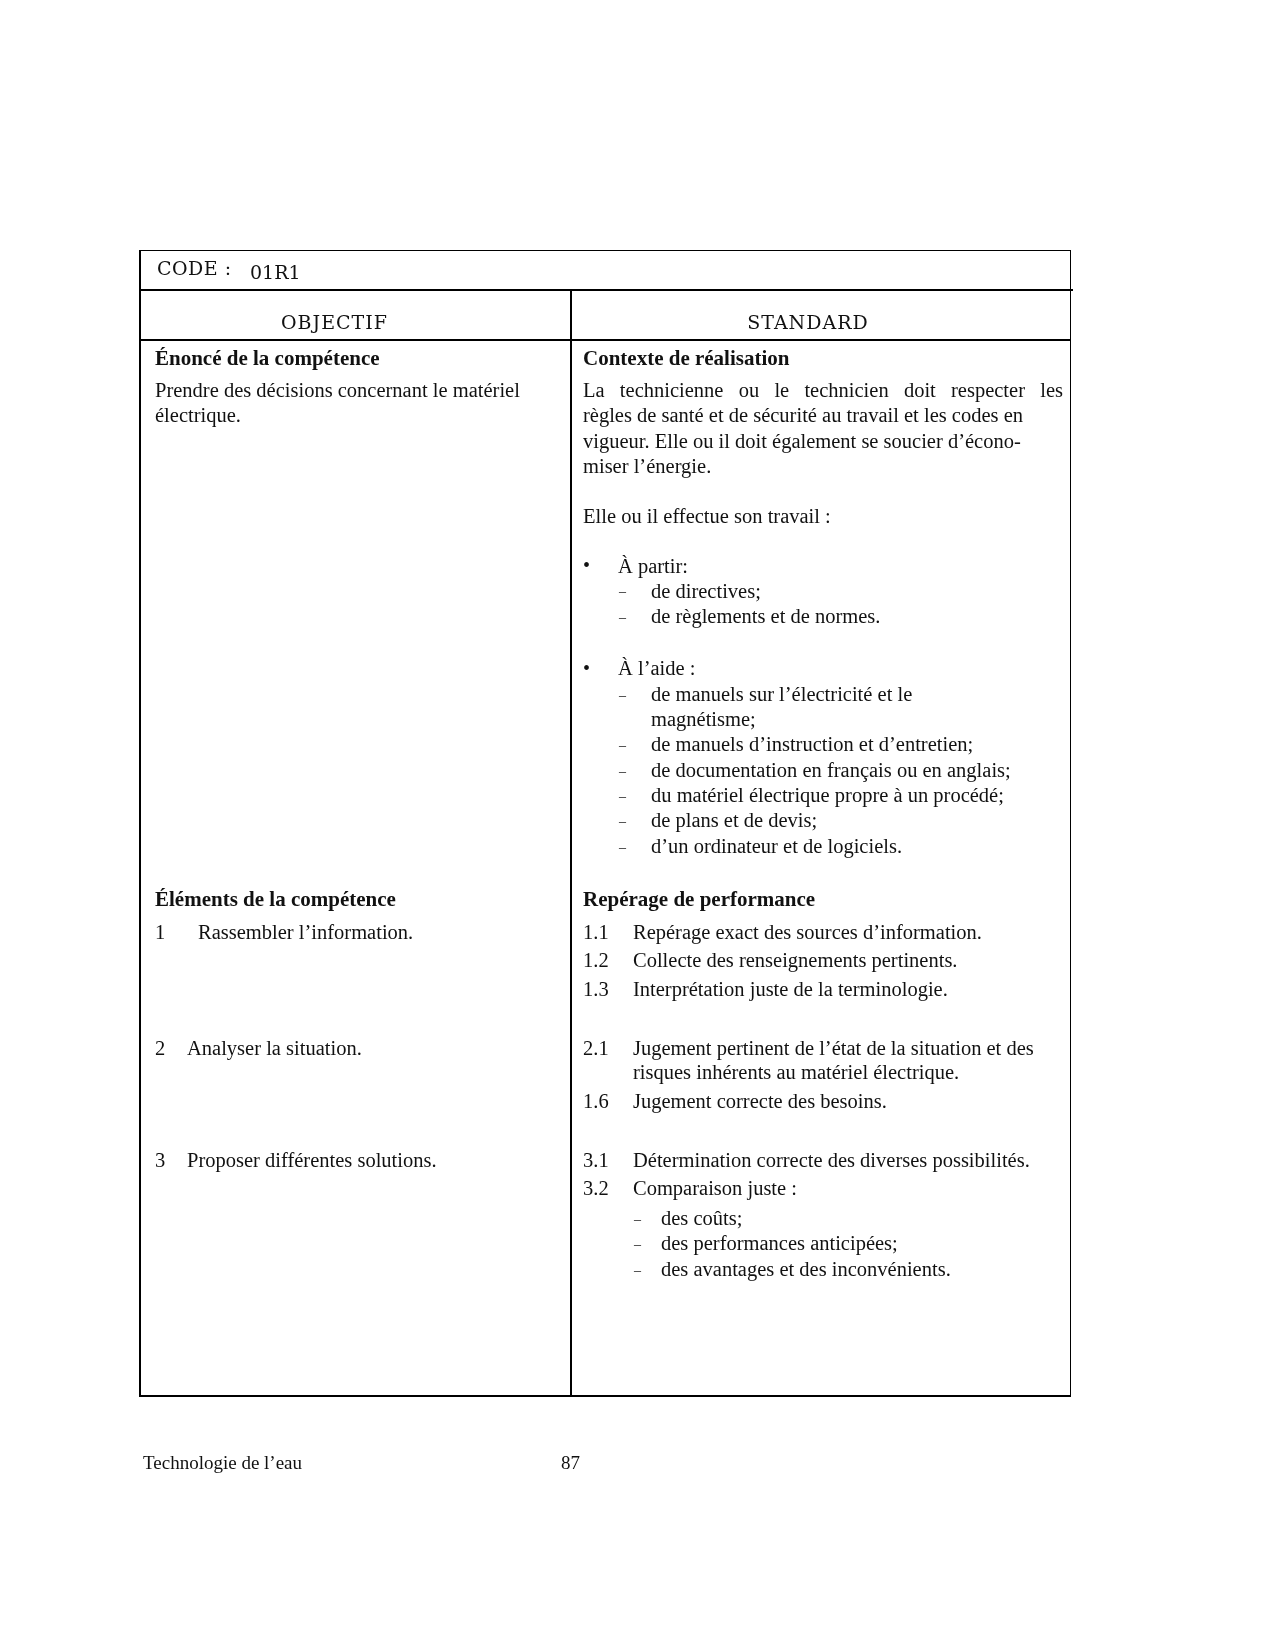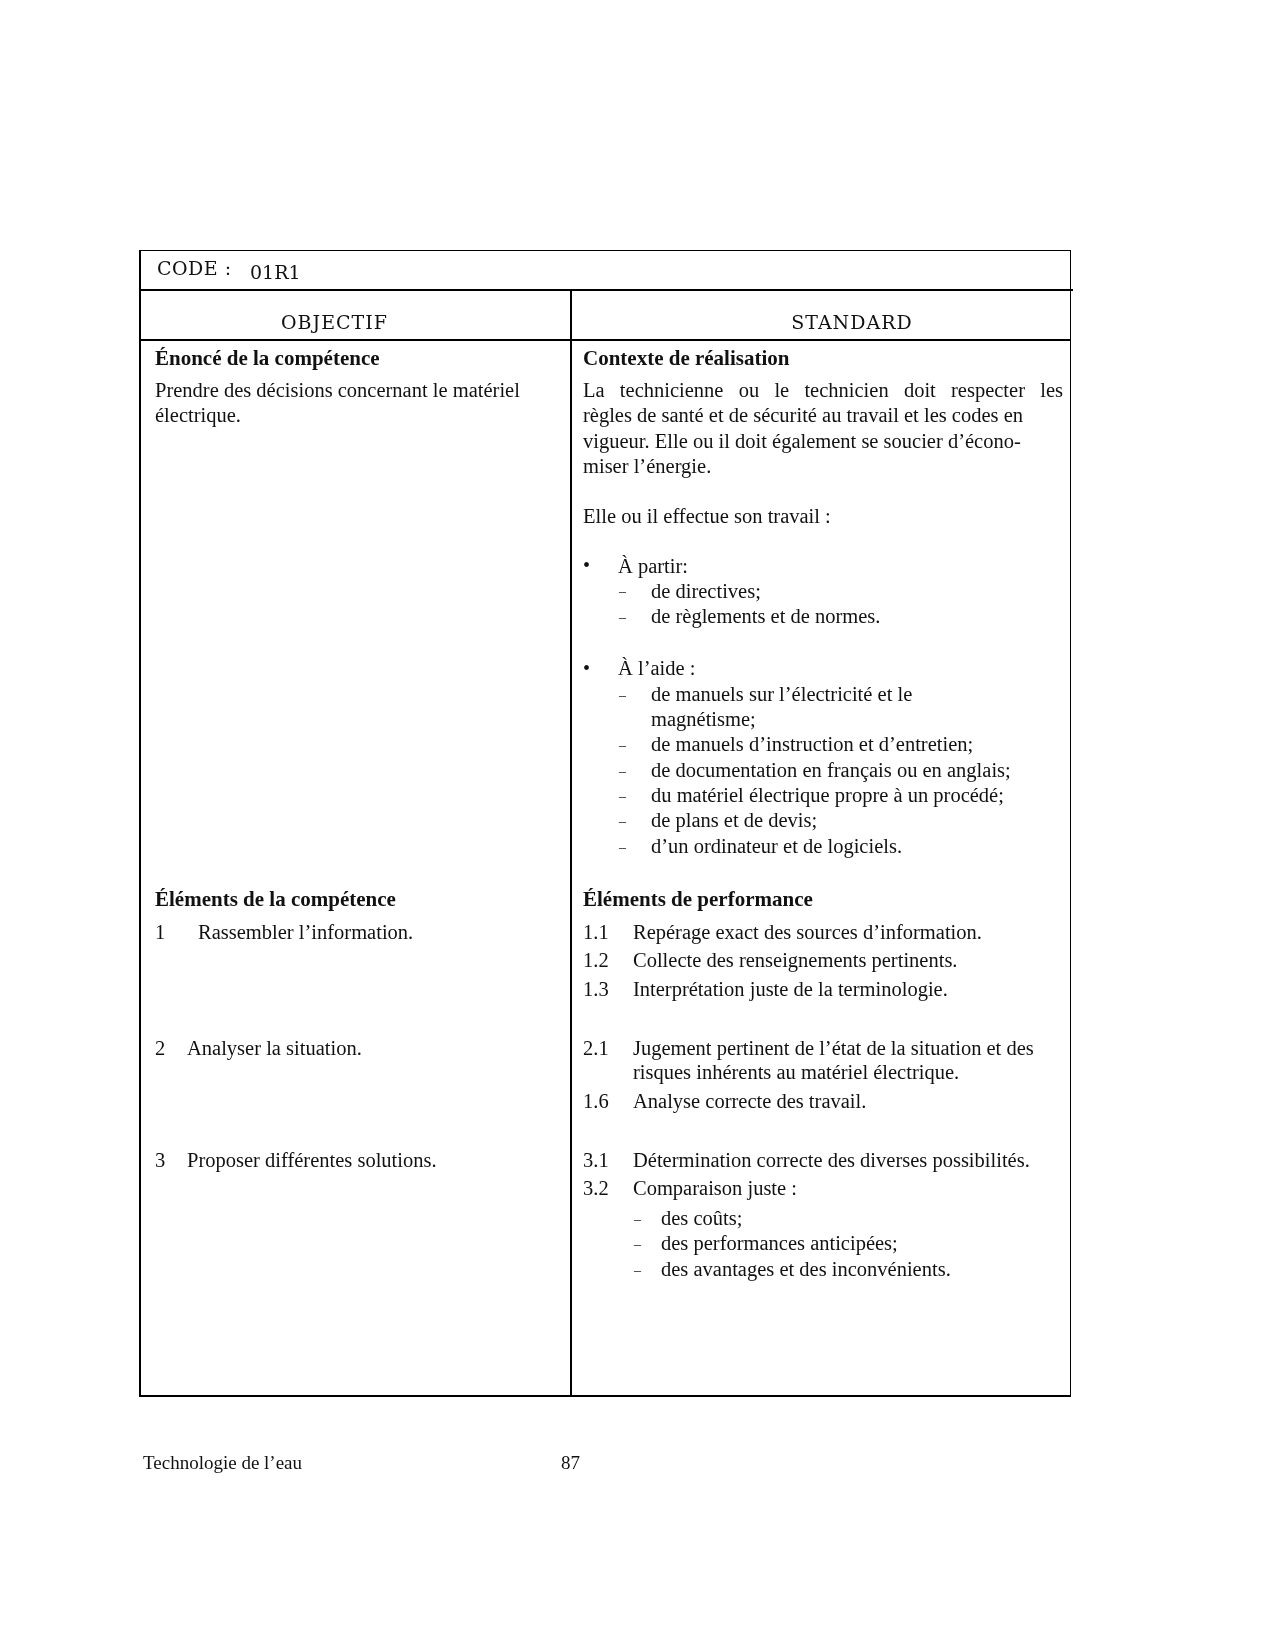--- a/index.html
+++ b/index.html
@@ -25,21 +25,21 @@
 
 <div class="frame"></div>
 <div class="hline" style="left:141px; top:289px; width:932px;"></div>
 <div class="hline" style="left:141px; top:339px; width:930px; height:1.5px;"></div>
 <div class="vline" style="left:570px; top:290px; height:1105px;"></div>
 
 <div class="abs code-label" style="left:157px; top:257px;">CODE :</div>
 <div class="abs code-val" style="left:250px; top:261px;">01R1</div>
 
 <div class="abs colhead" style="left:141px; top:311px; width:387px;">OBJECTIF</div>
-<div class="abs colhead" style="left:596px; top:311px; width:512px;">STANDARD</div>
+<div class="abs colhead" style="left:552px; top:311px; width:512px;">STANDARD</div>
 
 <div class="abs h" style="left:155px; top:346px;">Énoncé de la compétence</div>
 <div class="abs t" style="left:155px; top:378px;">Prendre des décisions concernant le matériel</div>
 <div class="abs t" style="left:155px; top:403px;">électrique.</div>
 
 <div class="abs h" style="left:583px; top:346px;">Contexte de réalisation</div>
 <div class="abs t" style="left:583px; top:378px; width:480px; display:flex; justify-content:space-between; word-spacing:0;">
   <span style="text-align:justify; text-align-last:justify; width:480px; display:block;">La technicienne ou le technicien doit respecter les</span>
 </div>
 <div class="abs t" style="left:583px; top:403px; width:480px;">règles de santé et de sécurité au travail et les codes en</div>
@@ -72,34 +72,34 @@
 <div class="abs t" style="left:651px; top:834px;">d’un ordinateur et de logiciels.</div>
 
 <div class="abs h" style="left:155px; top:887px;">Éléments de la compétence</div>
 <div class="abs t" style="left:155px; top:920px;">1</div>
 <div class="abs t" style="left:198px; top:920px;">Rassembler l’information.</div>
 <div class="abs t" style="left:155px; top:1036px;">2</div>
 <div class="abs t" style="left:187px; top:1036px;">Analyser la situation.</div>
 <div class="abs t" style="left:155px; top:1148px;">3</div>
 <div class="abs t" style="left:187px; top:1148px;">Proposer différentes solutions.</div>
 
-<div class="abs h" style="left:583px; top:887px;">Éléments de performance</div>
+<div class="abs h" style="left:583px; top:887px;">Repérage de performance</div>
 
 <div class="abs t" style="left:583px; top:920px;">1.1</div>
 <div class="abs t" style="left:633px; top:920px;">Repérage exact des sources d’information.</div>
 <div class="abs t" style="left:583px; top:948px;">1.2</div>
 <div class="abs t" style="left:633px; top:948px;">Collecte des renseignements pertinents.</div>
 <div class="abs t" style="left:583px; top:977px;">1.3</div>
 <div class="abs t" style="left:633px; top:977px;">Interprétation juste de la terminologie.</div>
 
 <div class="abs t" style="left:583px; top:1036px;">2.1</div>
 <div class="abs t" style="left:633px; top:1036px;">Jugement pertinent de l’état de la situation et des</div>
 <div class="abs t" style="left:633px; top:1060px;">risques inhérents au matériel électrique.</div>
 <div class="abs t" style="left:583px; top:1089px;">1.6</div>
-<div class="abs t" style="left:633px; top:1089px;">Analyse correcte des travail.</div>
+<div class="abs t" style="left:633px; top:1089px;">Jugement correcte des besoins.</div>
 
 <div class="abs t" style="left:583px; top:1148px;">3.1</div>
 <div class="abs t" style="left:633px; top:1148px;">Détermination correcte des diverses possibilités.</div>
 <div class="abs t" style="left:583px; top:1176px;">3.2</div>
 <div class="abs t" style="left:633px; top:1176px;">Comparaison juste :</div>
 
 <div class="dash" style="left:634px; top:1212px;">–</div>
 <div class="abs t" style="left:661px; top:1206px;">des coûts;</div>
 <div class="dash" style="left:634px; top:1237px;">–</div>
 <div class="abs t" style="left:661px; top:1231px;">des performances anticipées;</div>

